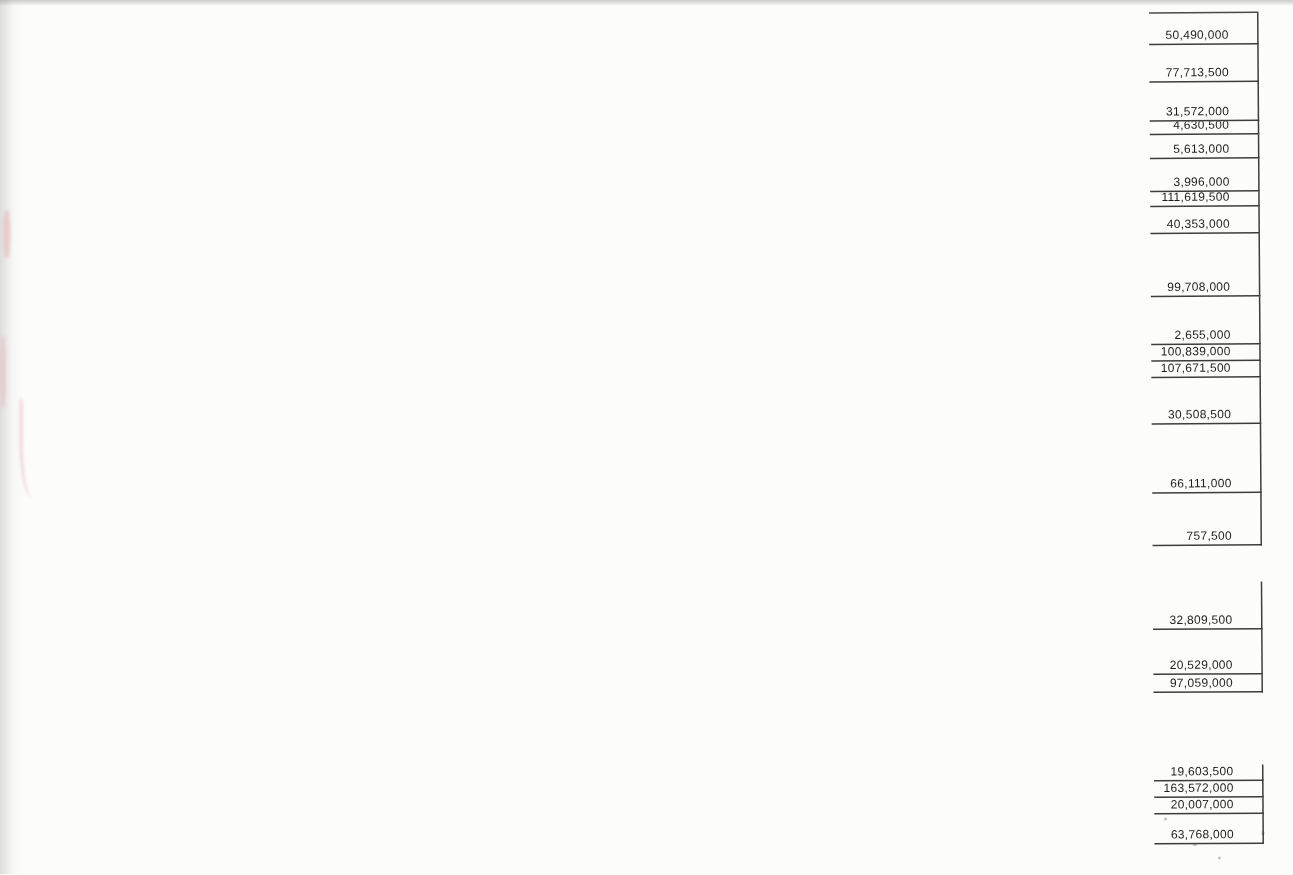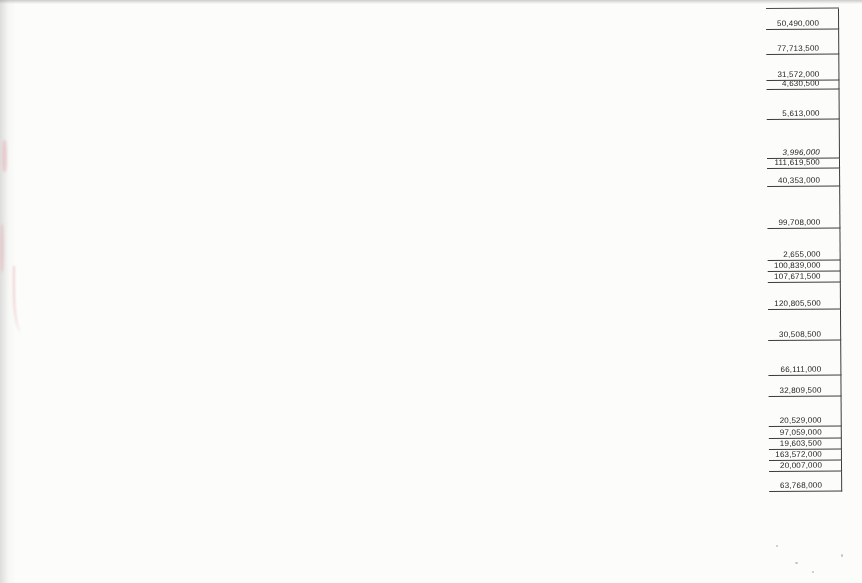--- a/index.html
+++ b/index.html
@@ -69,32 +69,32 @@
         <col style="width: 24px;">
         <col style="width: 88px;">
       </colgroup>
     <tbody></tbody>
   </table>
   <div class="money">
       <div class="money-cell" style="height: 21px;">50,490,000</div>
       <div class="money-cell" style="height: 25px;">77,713,500</div>
       <div class="money-cell" style="height: 26px;">31,572,000</div>
       <div class="money-cell" style="height: 9px;">4,630,500</div>
-      <div class="money-cell" style="height: 30px;">5,613,000</div>
-      <div class="money-cell" style="height: 39px; font-style: italic;">3,996,000</div>
+      <div class="money-cell" style="height: 16px;">5,613,000</div>
+      <div class="money-cell" style="height: 22px;">3,996,000</div>
       <div class="money-cell" style="height: 10px;">111,619,500</div>
       <div class="money-cell" style="height: 18px;">40,353,000</div>
       <div class="money-cell" style="height: 42px;">99,708,000</div>
       <div class="money-cell" style="height: 32px;">2,655,000</div>
       <div class="money-cell" style="height: 11px;">100,839,000</div>
       <div class="money-cell" style="height: 11px;">107,671,500</div>
-      <div class="money-cell" style="height: 27px;">120,805,500</div>
       <div class="money-cell" style="height: 31px;">30,508,500</div>
-      <div class="money-cell" style="height: 35px;">66,111,000</div>
-      <div class="money-cell" style="height: 21px;">32,809,500</div>
+      <div class="money-cell" style="height: 46px;">66,111,000</div>
+      <div class="money-cell" style="height: 35px;">757,500</div>
+      <div class="money-cell" style="height: 32px; margin-top: 24px;">32,809,500</div>
       <div class="money-cell" style="height: 30px;">20,529,000</div>
       <div class="money-cell" style="height: 12px;">97,059,000</div>
-      <div class="money-cell" style="height: 11px;">19,603,500</div>
+      <div class="money-cell" style="height: 11px; margin-top: 48px;">19,603,500</div>
       <div class="money-cell" style="height: 11px;">163,572,000</div>
       <div class="money-cell" style="height: 11px;">20,007,000</div>
       <div class="money-cell" style="height: 20px;">63,768,000</div>
     </div>
 </div>
 
 </body></html>

